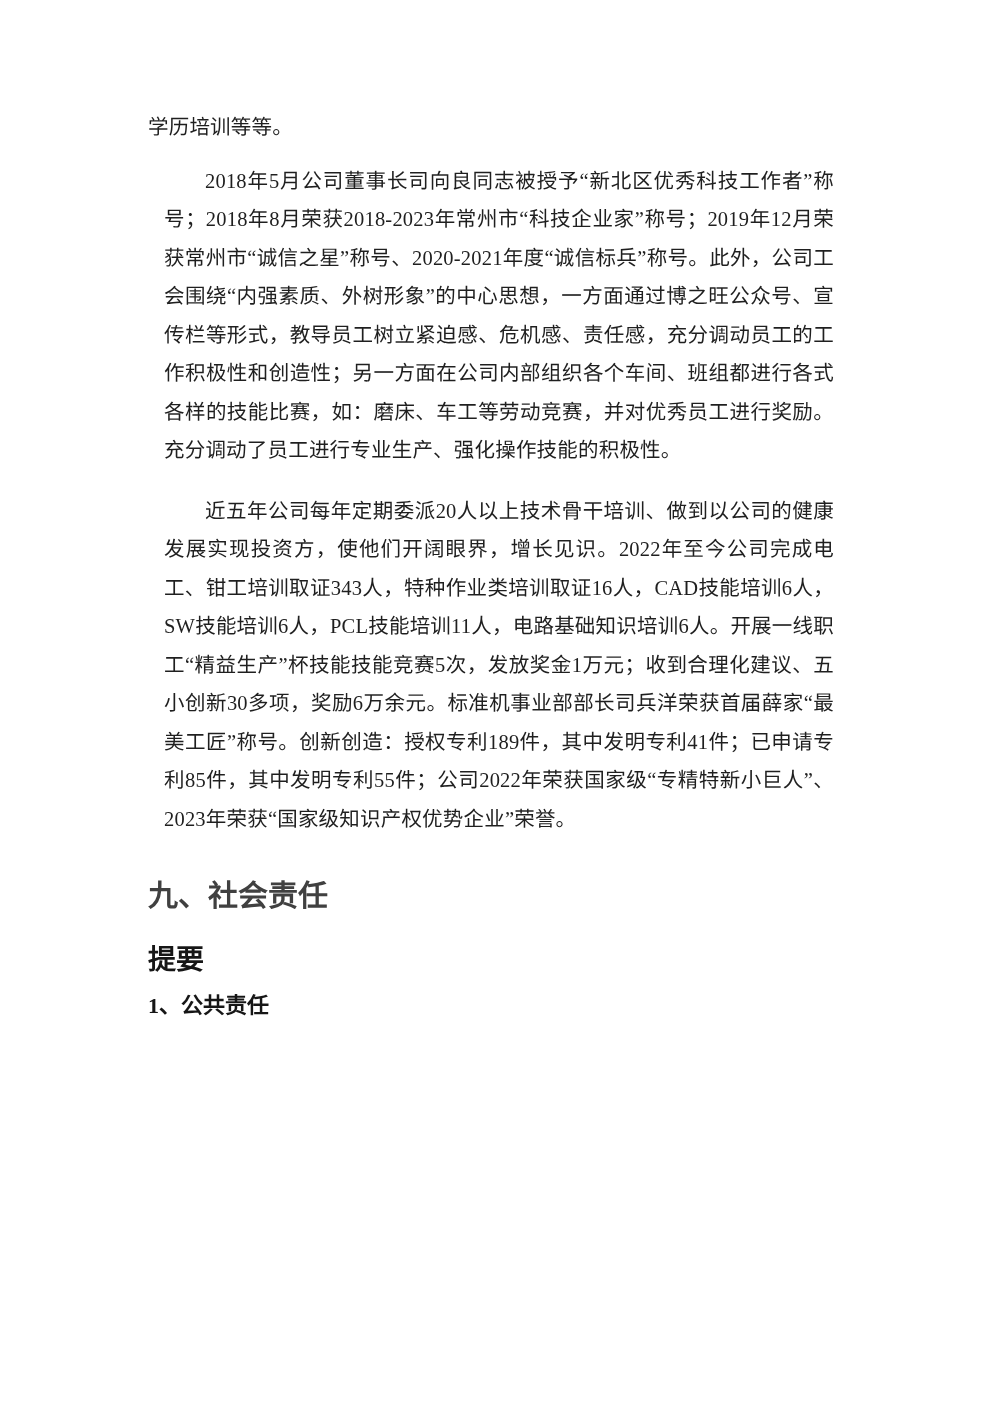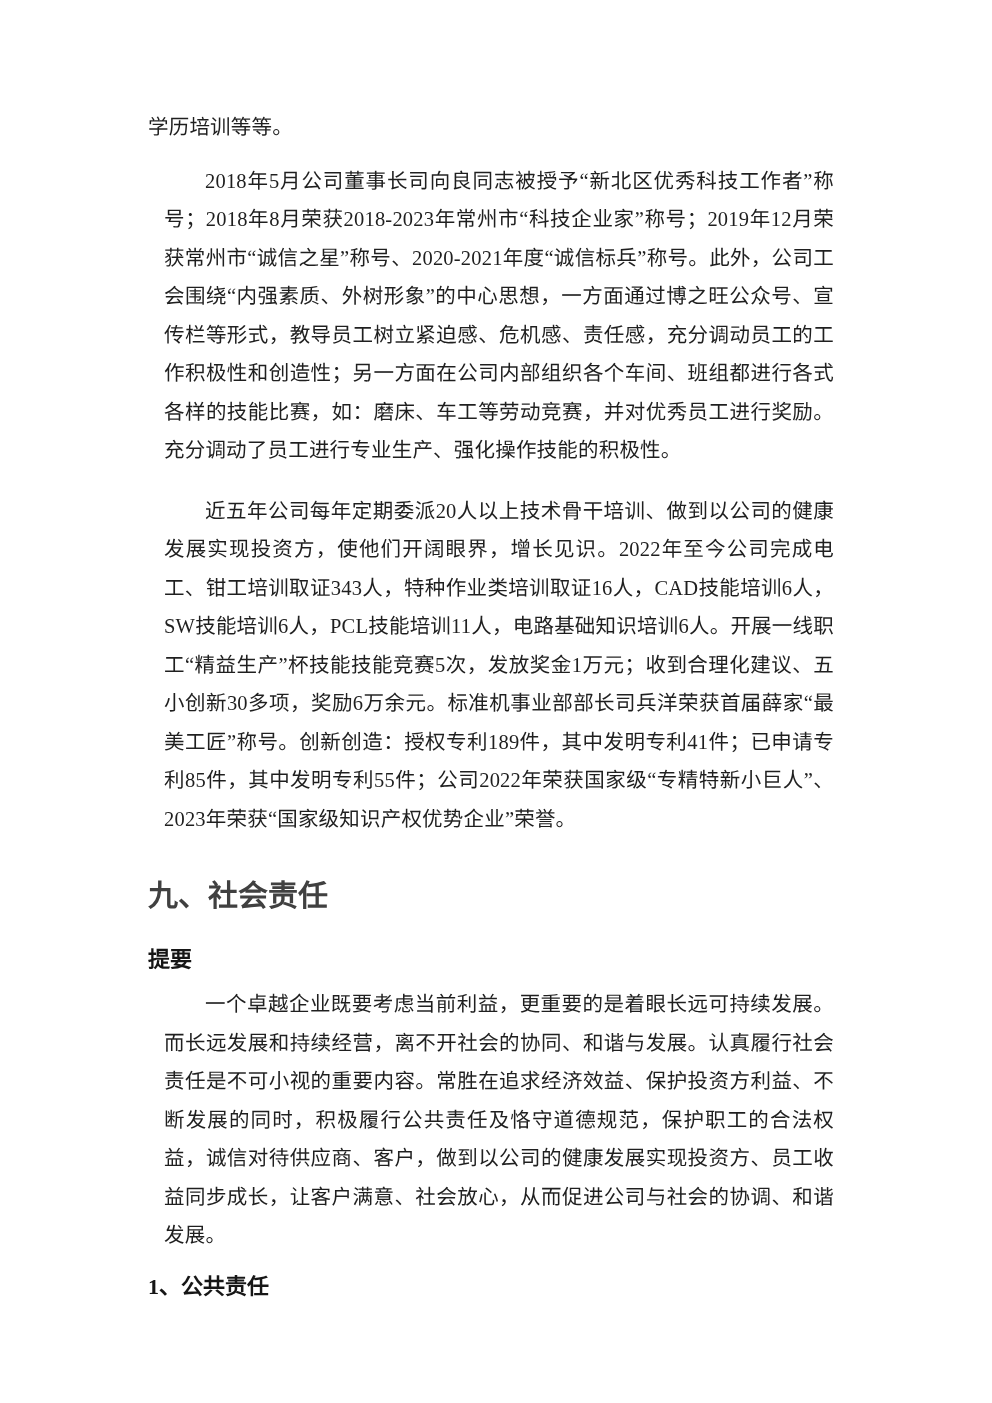--- a/index.html
+++ b/index.html
@@ -45,21 +45,21 @@
     font-family: "Liberation Sans", "DejaVu Sans", sans-serif;
     font-weight: bold;
     font-size: 30px;
     line-height: 44px;
     color: #404040;
   }
   h2.summary-heading {
     margin: 26px 0 0 0;
     font-family: "Liberation Sans", "DejaVu Sans", sans-serif;
     font-weight: bold;
-    font-size: 22px;
+    font-size: 28px;
     line-height: 32px;
     color: #161616;
   }
   p.summary-para { margin-top: 9px; }
   p.intro-para   { margin-top: 5px; }
   h3.subsection-heading {
     margin: 14px 0 0 0;
     font-family: "Liberation Serif", "DejaVu Serif", serif;
     font-weight: bold;
     font-size: 22px;
@@ -76,19 +76,18 @@
     <p class="cont-para">学历培训等等。</p>
 
     <p class="body-para awards-para">2018年5月公司董事长司向良同志被授予“新北区优秀科技工作者”称号；2018年8月荣获2018-2023年常州市“科技企业家”称号；2019年12月荣获常州市“诚信之星”称号、2020-2021年度“诚信标兵”称号。此外，公司工会围绕“内强素质、外树形象”的中心思想，一方面通过博之旺公众号、宣传栏等形式，教导员工树立紧迫感、危机感、责任感，充分调动员工的工作积极性和创造性；另一方面在公司内部组织各个车间、班组都进行各式各样的技能比赛，如：磨床、车工等劳动竞赛，并对优秀员工进行奖励。充分调动了员工进行专业生产、强化操作技能的积极性。</p>
 
     <p class="body-para training-para">近五年公司每年定期委派20人以上技术骨干培训、做到以公司的健康发展实现投资方，使他们开阔眼界，增长见识。2022年至今公司完成电工、钳工培训取证343人，特种作业类培训取证16人，CAD技能培训6人，SW技能培训6人，PCL技能培训11人，电路基础知识培训6人。开展一线职工“精益生产”杯技能技能竞赛5次，发放奖金1万元；收到合理化建议、五小创新30多项，奖励6万余元。标准机事业部部长司兵洋荣获首届薛家“最美工匠”称号。创新创造：授权专利189件，其中发明专利41件；已申请专利85件，其中发明专利55件；公司2022年荣获国家级“专精特新小巨人”、2023年荣获“国家级知识产权优势企业”荣誉。</p>
 
     <h1 class="section-heading">九、社会责任</h1>
 
     <h2 class="summary-heading">提要</h2>
 
-    <p class="body-para summary-para">一个卓越企业既要考虑当前利益，更重要的是着眼长远可持续发展。而长远发展和持续经营，离不开社会的协同、和谐与发展。认真履行社会责任是不可小视的重要内容。常胜在追求经济效益、保护投资方利益、不断发展的同时，积极履行公共责任及恪守道德规范，保护职工的合法权益，诚信对待供应商、客户，做到以公司的健康发展实现投资方、员工收益同步成长，让客户满意、社会放心，从而促进公司与社会的协调、和谐发展。</p>
 
 
     <h3 class="subsection-heading">1、公共责任</h3>
 
   </div>
 </div>
 
 </body></html>

